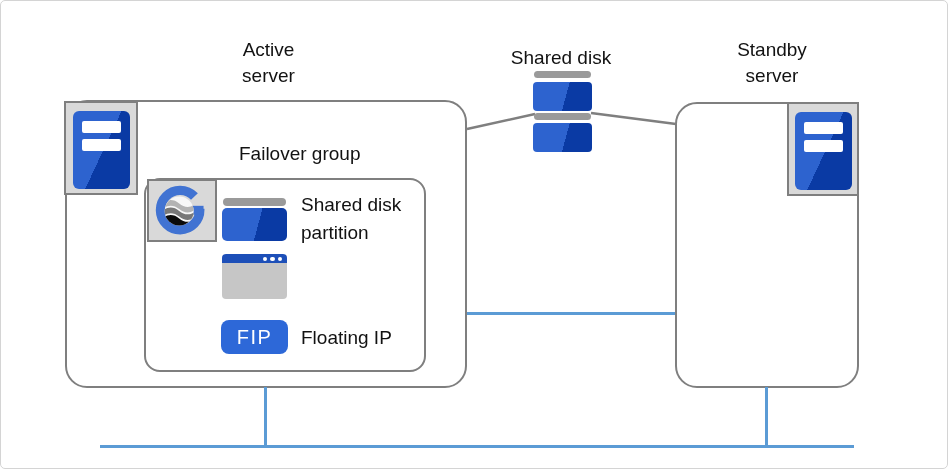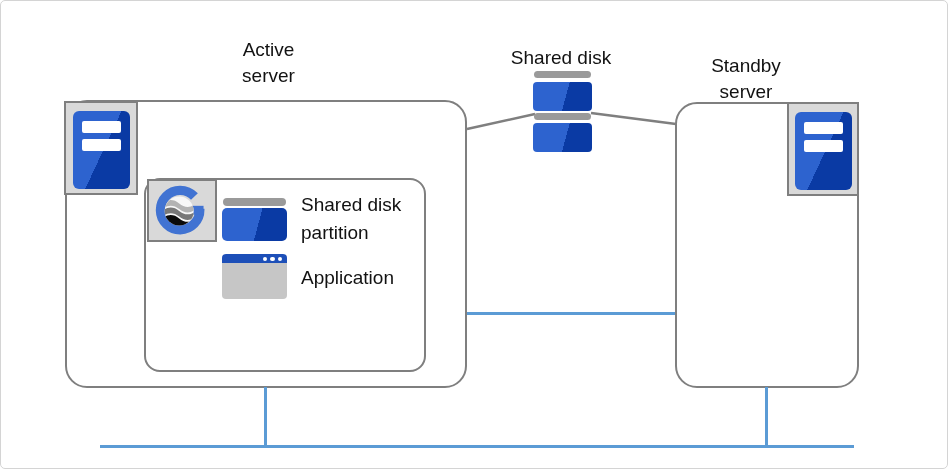--- a/index.html
+++ b/index.html
@@ -89,22 +89,23 @@
     <line x1="590" y1="112" x2="675" y2="123" stroke="#7f7f7f" stroke-width="2.5"></line>
   </svg>
 
   <div class="bigbox" style="left:64px;top:99px;width:402px;height:288px;"></div>
   <div class="bigbox" style="left:674px;top:101px;width:184px;height:286px;"></div>
   <div class="bigbox fgbox" style="left:143px;top:177px;width:282px;height:194px;"></div>
 
   <div class="abs label center" style="left:205px;top:36px;width:125px;">Active
 server</div>
   <div class="abs label center" style="left:494px;top:44px;width:132px;">Shared disk</div>
-  <div class="abs label center" style="left:682px;top:36px;width:126px;margin-top:16px;">Standby
+  <div class="abs label center" style="left:708px;top:36px;width:126px;">Standby
 server</div>
+  <div class="abs label" style="left:238px;top:140px;">Failover group</div>
 
   <div class="icon-frame" style="left:63px;top:100px;width:74px;height:94px;">
     <div class="tower" style="left:7px;top:8px;width:57px;height:78px;">
       <div class="slot" style="top:10px;"></div>
       <div class="slot" style="top:28px;"></div>
     </div>
   </div>
 
   <div class="icon-frame" style="left:786px;top:101px;width:72px;height:94px;">
     <div class="tower" style="left:6px;top:8px;width:57px;height:78px;">
@@ -144,22 +145,23 @@
 partition</div>
 
   <div class="appicon" style="left:221px;top:253px;">
     <div class="appbar">
       <span class="appdot" style="right:20px;"></span>
       <span class="appdot" style="right:12.5px;"></span>
       <span class="appdot" style="right:5px;"></span>
     </div>
     <div class="appbody"></div>
   </div>
-  <div class="abs label" style="left:300px;top:264px;">Application</div>
 
+  <div class="fip" style="left:220px;top:319px;width:67px;height:34px;">FIP</div>
+  <div class="abs label" style="left:300px;top:324px;">Floating IP</div>
 
   <div class="blueline" style="left:466px;top:311px;width:208px;height:3px;"></div>
 
   <div class="blueline" style="left:263px;top:386px;width:3px;height:59px;"></div>
   <div class="blueline" style="left:764px;top:386px;width:3px;height:59px;"></div>
   <div class="blueline" style="left:99px;top:444px;width:754px;height:3px;"></div>
 
 </div>
 
 </body></html>

